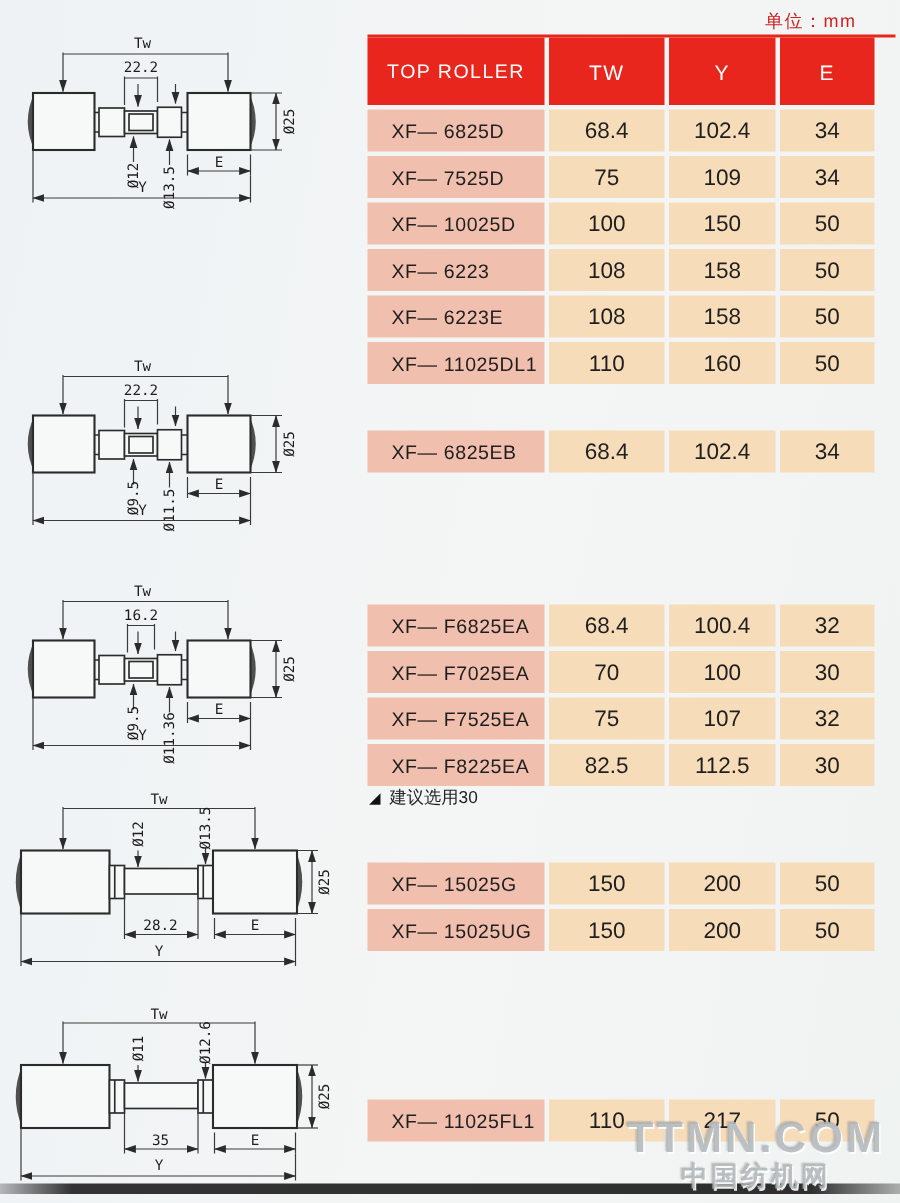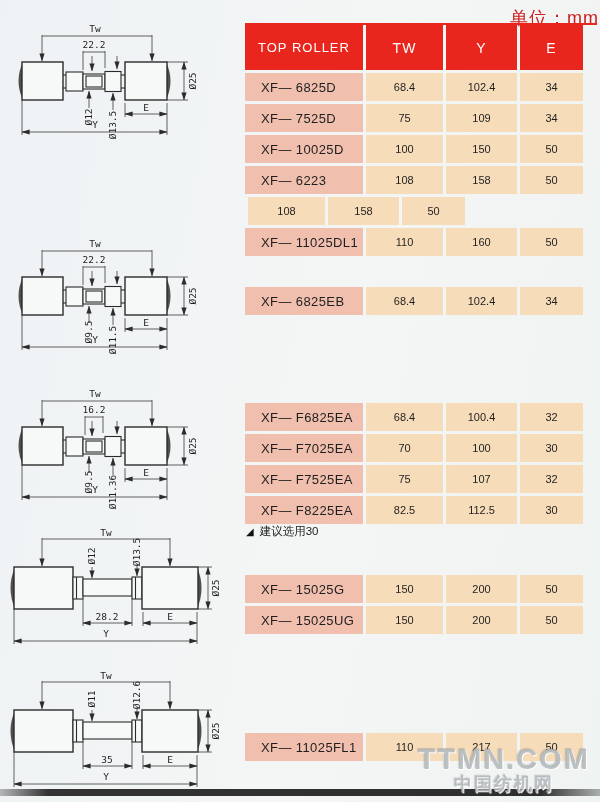--- a/index.html
+++ b/index.html
@@ -14,30 +14,30 @@
   .diag .part{fill:#f7f9f9;stroke:#2b2b2b;stroke-width:1.1;}
   .diag .cap{fill:#4f4f4f;stroke:none;}
   .diag .ln{stroke:#2b2b2b;stroke-width:1.1;}
   .diag .ext,.diag .dim{stroke:#3a3a3a;stroke-width:0.8;fill:none;}
   .diag text{font-family:"DejaVu Sans Mono",monospace;font-size:9.5px;fill:#1d1d1d;}
   
   .tblock{position:absolute;left:245px;width:338px;}
   .trow{display:flex;height:28px;margin-bottom:3px;}
   .hrow{display:flex;height:45px;margin-bottom:3px;}
   .cell{display:flex;align-items:center;justify-content:center;
-        font-size:11px;color:#1f1f1f;box-sizing:border-box;}
+        font-size:15px;color:#1f1f1f;box-sizing:border-box;}
   .c0{width:118px;background:var(--label-bg,#f1bfae);justify-content:flex-start;padding-left:16px;font-size:13px;letter-spacing:.4px;}
   .c1{width:77px;margin-left:3px;background:var(--value-bg,#f7dcba);}
   .c2{width:71px;margin-left:3px;background:var(--value-bg,#f7dcba);}
   .c3{width:63px;margin-left:3px;background:var(--value-bg,#f7dcba);position:relative;}
   .hrow .cell{background:var(--header-bg,#e8261d);color:#ffffff;font-weight:normal;}
   .hrow .c0{justify-content:center;padding-left:0;font-size:13px;letter-spacing:1px;}
   .hrow .c1,.hrow .c2,.hrow .c3{font-size:14px;letter-spacing:1px;}
   .topline{position:absolute;left:245px;top:23px;width:352px;height:2px;background:var(--header-bg,#e8261d);}
-  .unit{position:absolute;left:510px;top:6px;color:#cc2020;font-size:18px;letter-spacing:1px;white-space:nowrap;}
+  .unit{position:absolute;left:510px;top:6px;color:#cc2020;font-size:12px;letter-spacing:1px;white-space:nowrap;}
   .note{position:absolute;left:246px;top:524px;display:flex;align-items:center;font-size:11.5px;color:#222;}
   .note .mk{font-size:10px;margin-right:6px;color:#111;}
   .watermark{position:absolute;right:10px;bottom:6px;text-align:center;z-index:5;
     color:rgba(175,181,184,0.85);font-weight:bold;
     text-shadow:1px 1px 0 rgba(255,255,255,.9), -1px -1px 1px rgba(90,90,90,.25);}
   .watermark .w1{font-size:29px;letter-spacing:2px;line-height:26px;margin-top:20px;}
   .watermark .w2{font-size:18px;letter-spacing:2px;line-height:24px;}
   .bottom-edge{position:absolute;left:0;top:789px;width:600px;height:7px;
     background:linear-gradient(90deg,rgba(70,70,70,.35),#333 8%,#2e2e2e 90%,rgba(90,90,90,.45));}
 </style>
@@ -294,20 +294,21 @@
       <div class="cell c2">150</div>
       <div class="cell c3">50</div>
     </div>
     <div class="trow">
       <div class="cell c0">XF— 6223</div>
       <div class="cell c1">108</div>
       <div class="cell c2">158</div>
       <div class="cell c3">50</div>
     </div>
     <div class="trow">
+      <div class="cell c0">XF— 6223E</div>
       <div class="cell c1">108</div>
       <div class="cell c2">158</div>
       <div class="cell c3">50</div>
     </div>
     <div class="trow">
       <div class="cell c0">XF— 11025DL1</div>
       <div class="cell c1">110</div>
       <div class="cell c2">160</div>
       <div class="cell c3">50</div>
     </div>

